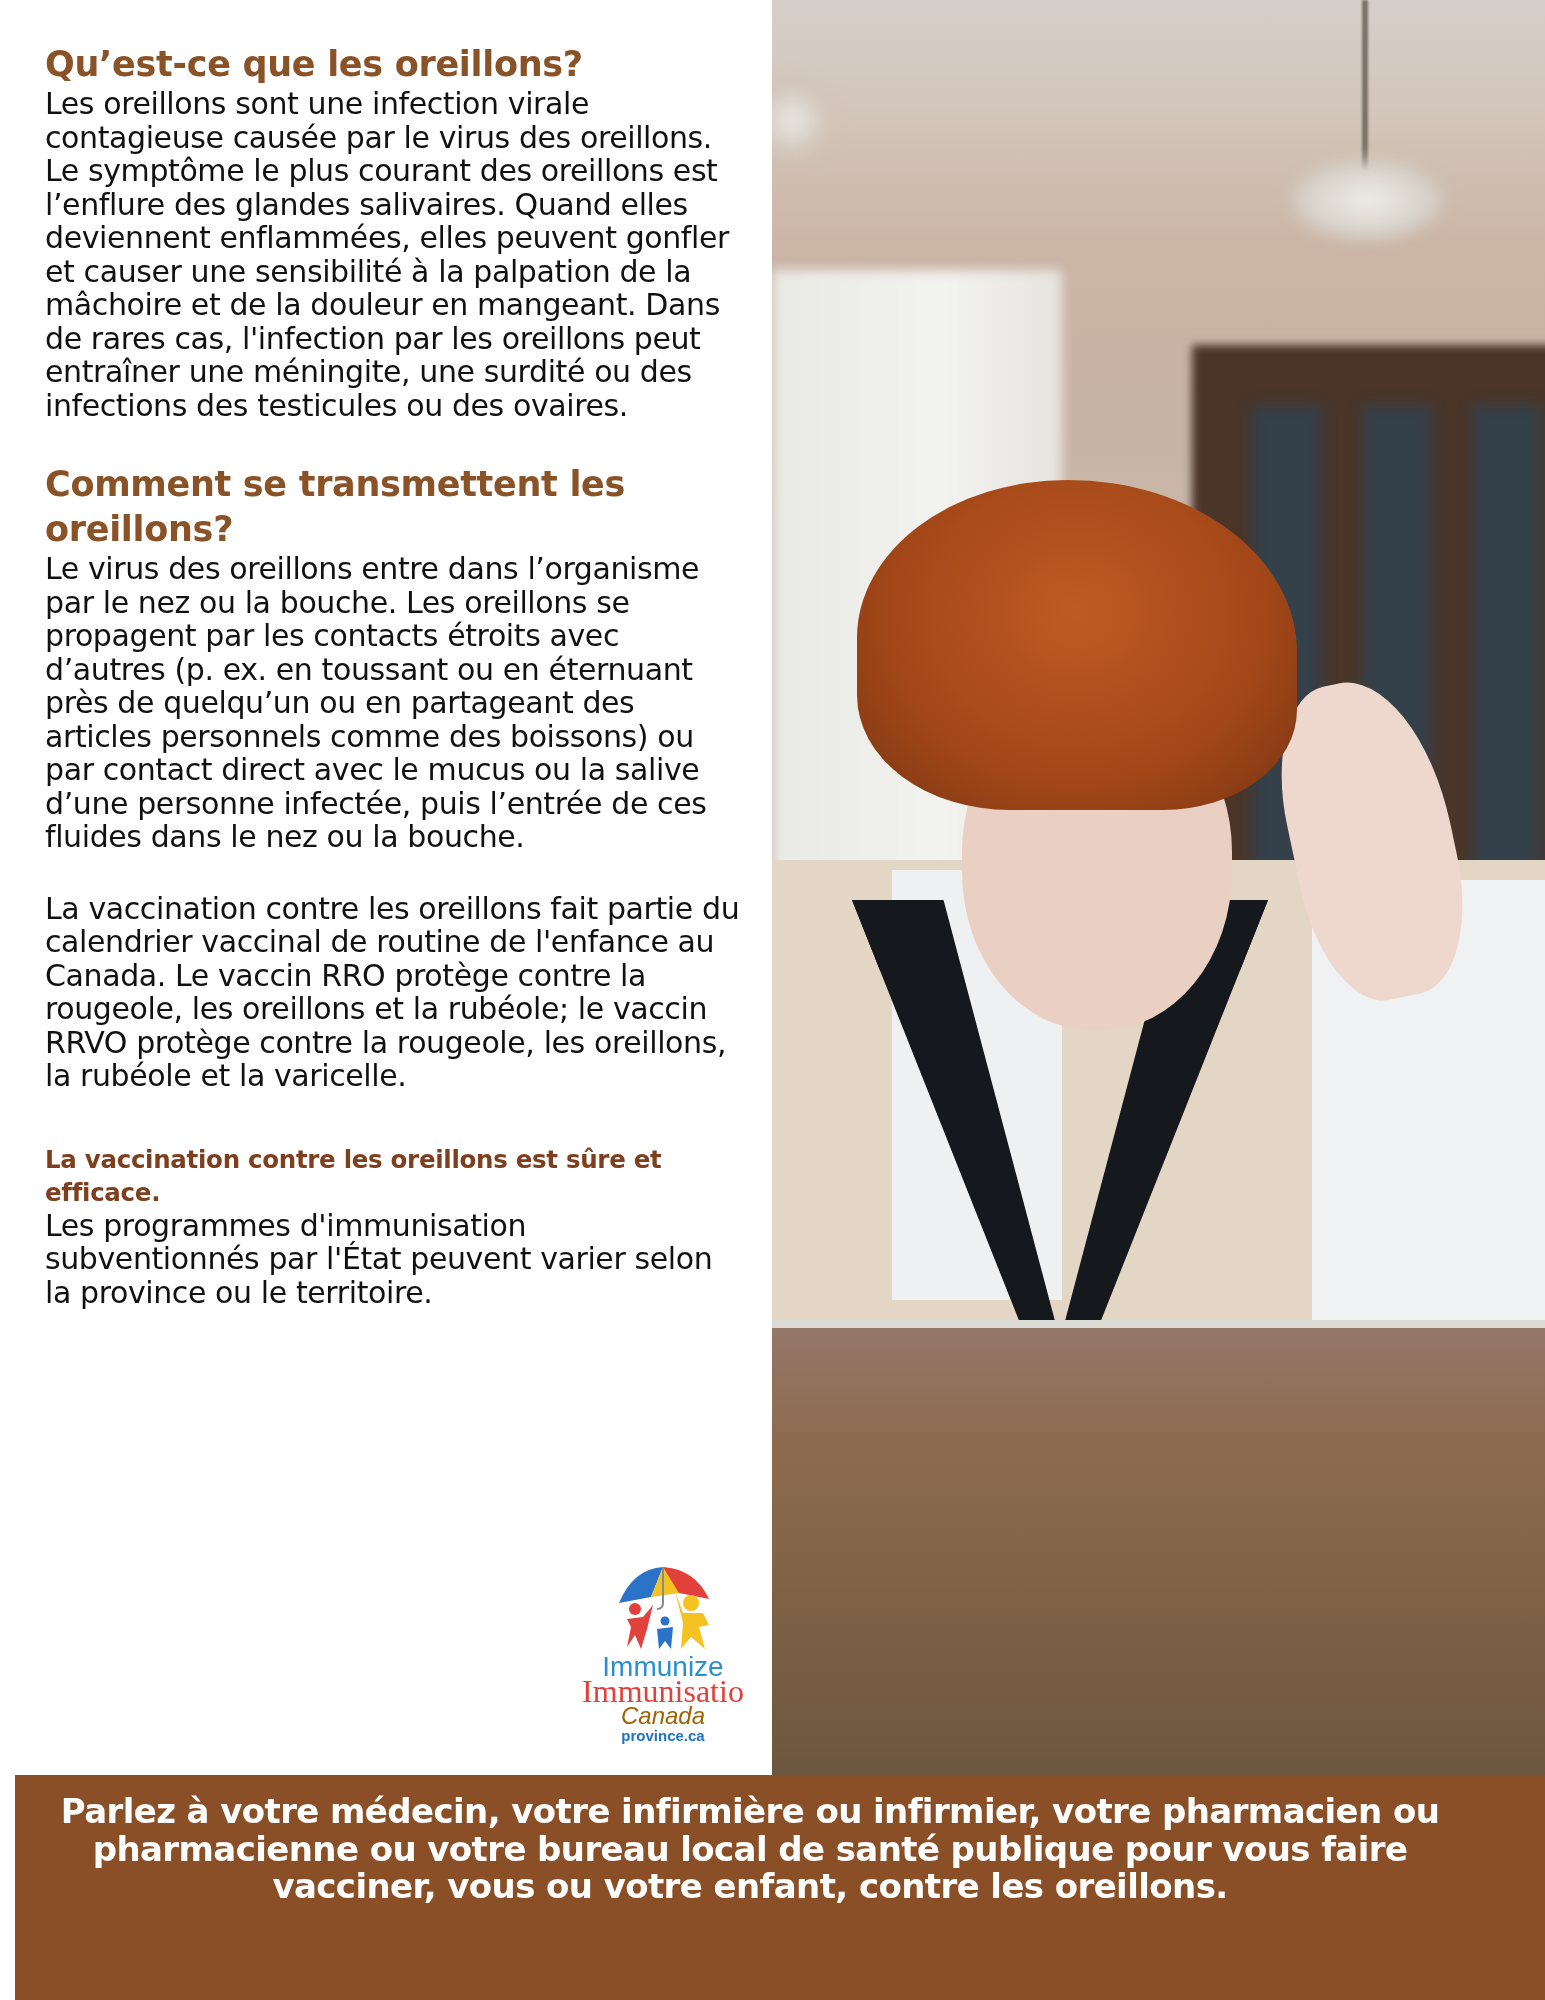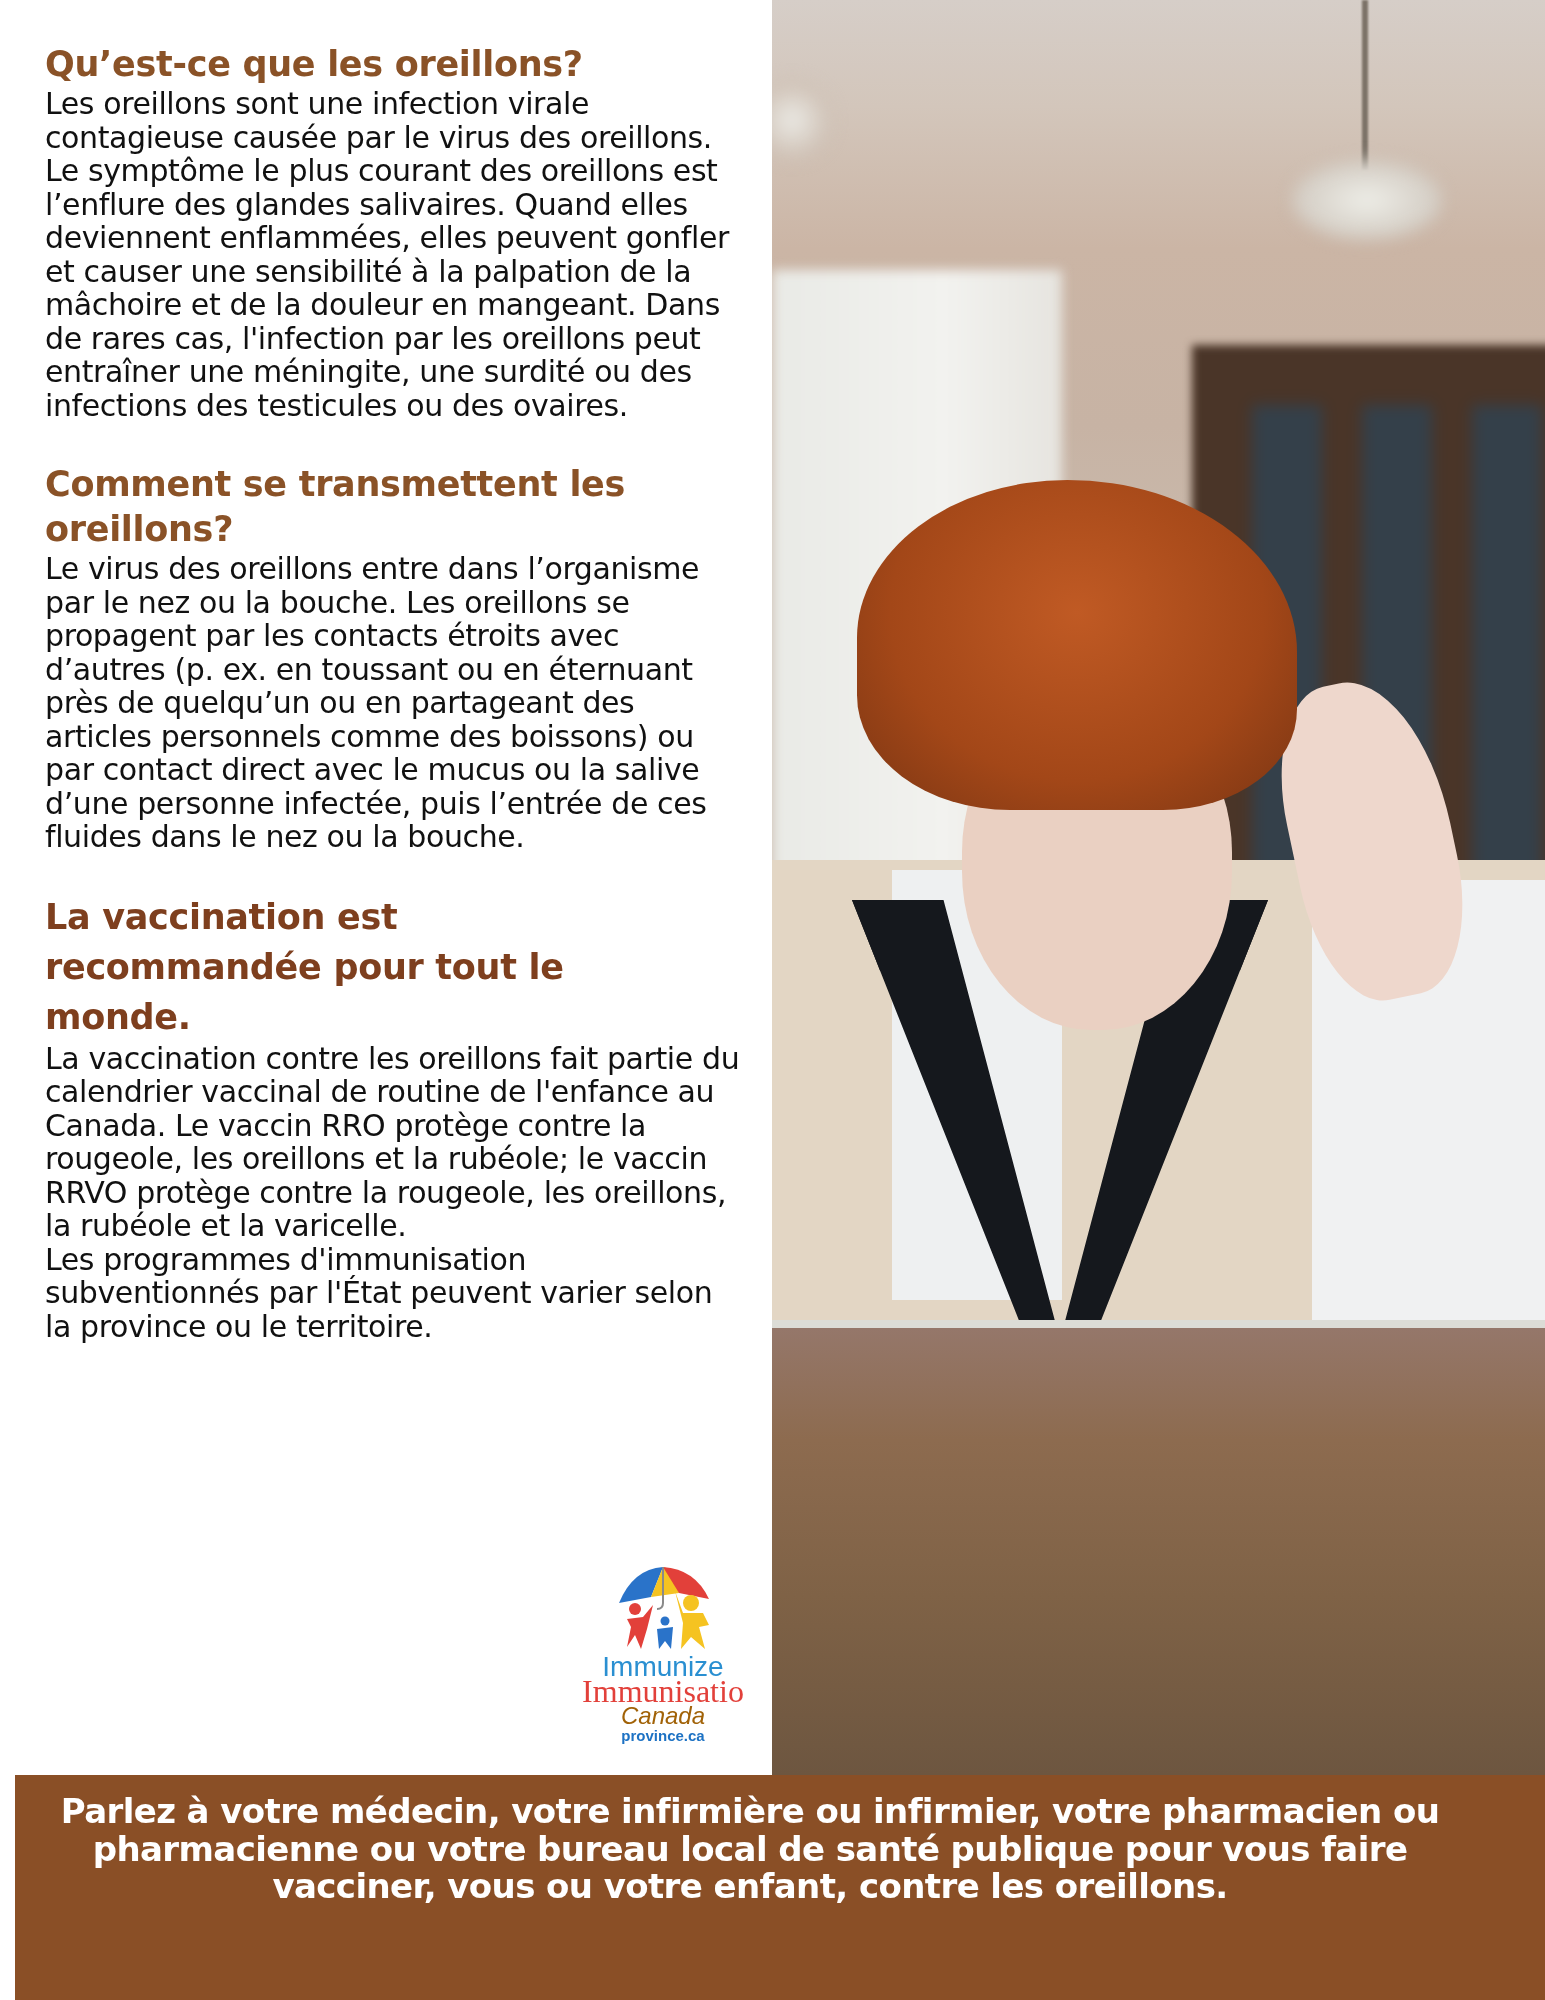--- a/index.html
+++ b/index.html
@@ -121,22 +121,22 @@
       <h2 class="h-brown">Qu’est-ce que les oreillons?</h2>
       <p class="body">Les oreillons sont une infection virale contagieuse causée par le virus des oreillons.  Le symptôme le plus courant des oreillons est l’enflure des glandes salivaires. Quand elles deviennent enflammées, elles peuvent gonfler et causer une sensibilité à la palpation de la mâchoire et de la douleur en mangeant. Dans de rares cas, l'infection par les oreillons peut entraîner une méningite, une surdité ou des infections des testicules ou des ovaires.</p>
     </section>
 
     <section class="sec2">
       <h2 class="h-brown" style="width:620px">Comment se transmettent les oreillons?</h2>
       <p class="body">Le virus des oreillons entre dans l’organisme par le nez ou la bouche. Les oreillons se propagent par les contacts étroits avec d’autres (p. ex. en toussant ou en éternuant près de quelqu’un ou en partageant des articles personnels comme des boissons) ou par contact direct avec le mucus ou la salive d’une personne infectée, puis l’entrée de ces fluides dans le nez ou la bouche.</p>
     </section>
 
     <section class="sec3">
-      <h2 class="h-rust" style="width:640px; line-height:50px;">La vaccination est recommandée pour tout le monde.</h2>
       <p class="body">La vaccination contre les oreillons fait partie du calendrier vaccinal de routine de l'enfance au Canada. Le vaccin RRO protège contre la rougeole, les oreillons et la rubéole; le vaccin RRVO protège contre la rougeole, les oreillons, la rubéole et la varicelle.</p>
+      <h3>La vaccination contre les oreillons est sûre et efficace.</h3>
       <p class="body p-funding">Les programmes d'immunisation subventionnés par l'État peuvent varier selon la province ou le territoire.</p>
     </section>
   </div>
 
   <div class="logo">
     <svg width="100" height="90" viewBox="0 0 100 90">
       <path d="M6 40 Q20 6 50 4 L38 34 Z" fill="#2a73c9"></path>
       <path d="M38 34 L50 4 Q62 6 66 30 Z" fill="#f5c321"></path>
       <path d="M66 30 L50 4 Q82 6 96 36 Z" fill="#e2403a"></path>
       <path d="M50 4 L50 40 Q50 46 44 46" stroke="#8a8a8a" stroke-width="2" fill="none"></path>

